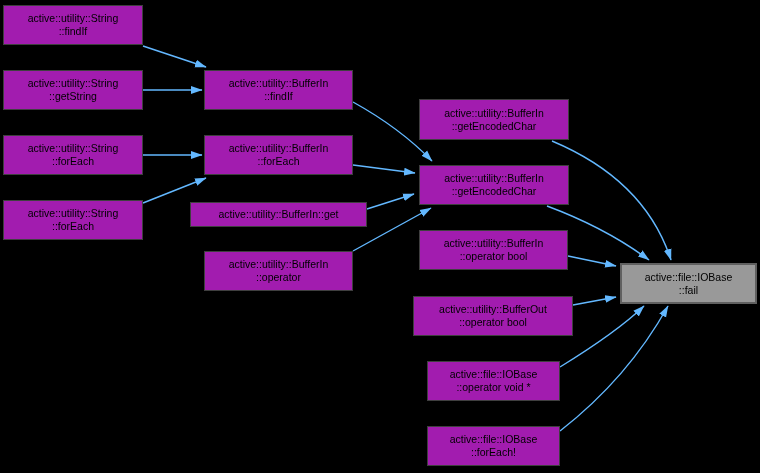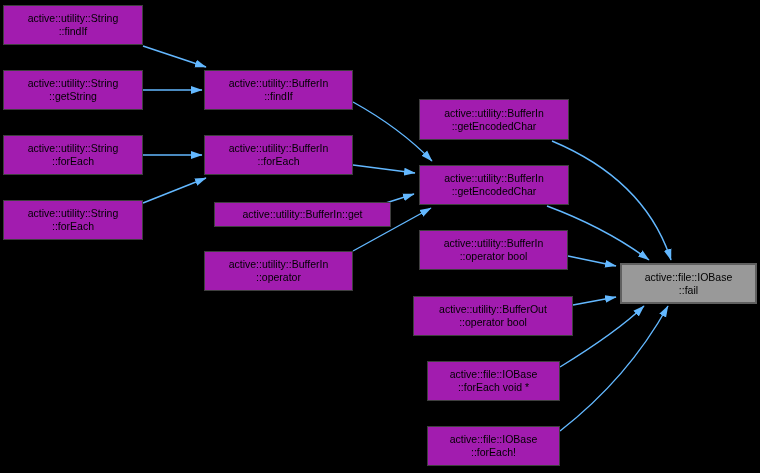--- a/index.html
+++ b/index.html
@@ -92,21 +92,21 @@
   <div class="node" style="left:204px; top:70px; width:149px; height:40px;">
     <span>active::utility::BufferIn</span>
     <span>::findIf</span>
   </div>
 
   <div class="node" style="left:204px; top:135px; width:149px; height:40px;">
     <span>active::utility::BufferIn</span>
     <span>::forEach</span>
   </div>
 
-  <div class="node" style="left:190px; top:202px; width:177px; height:25px;margin-left:24px;">
+  <div class="node" style="left:190px; top:202px; width:177px; height:25px;">
     <span>active::utility::BufferIn::get</span>
   </div>
 
   <div class="node" style="left:204px; top:251px; width:149px; height:40px;">
     <span>active::utility::BufferIn</span>
     <span>::operator</span>
   </div>
 
   <div class="node" style="left:419px; top:99px; width:150px; height:41px;">
     <span>active::utility::BufferIn</span>
@@ -123,21 +123,21 @@
     <span>::operator bool</span>
   </div>
 
   <div class="node" style="left:413px; top:296px; width:160px; height:40px;justify-content:center;">
     <span>active::utility::BufferOut</span>
     <span>::operator bool</span>
   </div>
 
   <div class="node" style="left:427px; top:361px; width:133px; height:40px;">
     <span>active::file::IOBase</span>
-    <span>::forEach void *</span>
+    <span>::operator void *</span>
   </div>
 
   <div class="node" style="left:427px; top:426px; width:133px; height:40px;">
     <span>active::file::IOBase</span>
     <span>::forEach!</span>
   </div>
 
   <div class="node current" style="left:620px; top:263px; width:137px; height:41px;">
     <span>active::file::IOBase</span>
     <span>::fail</span>

